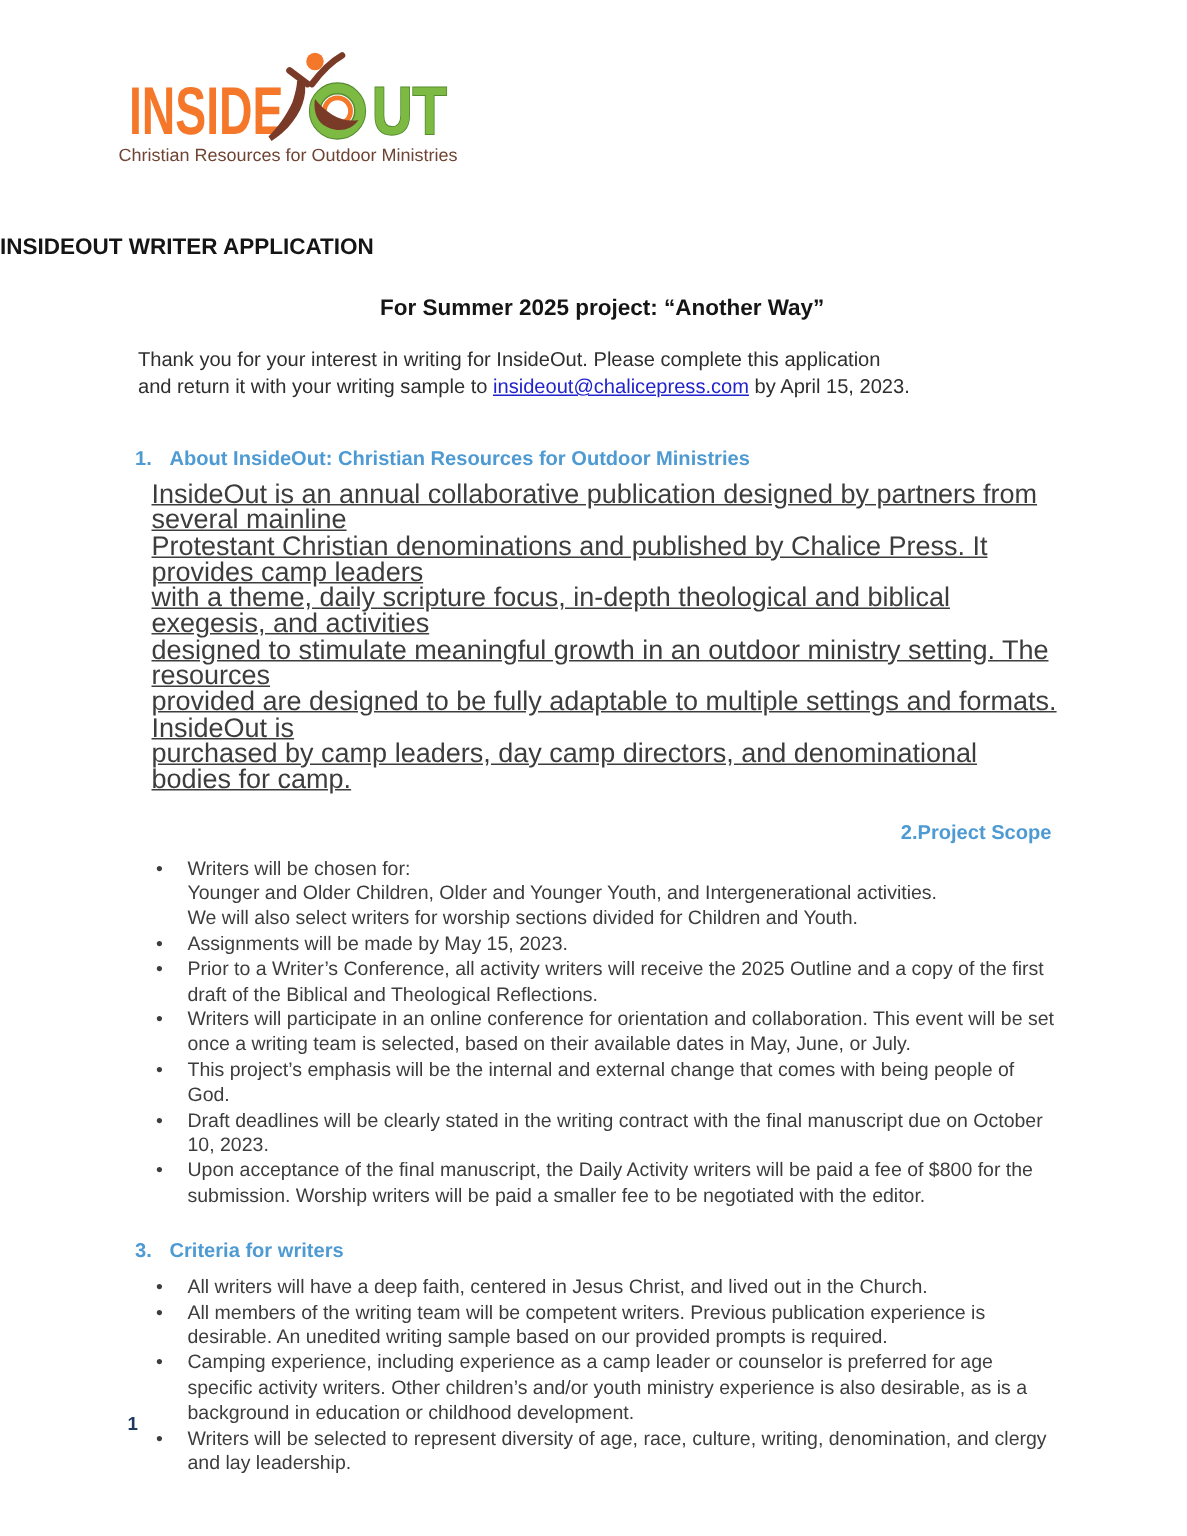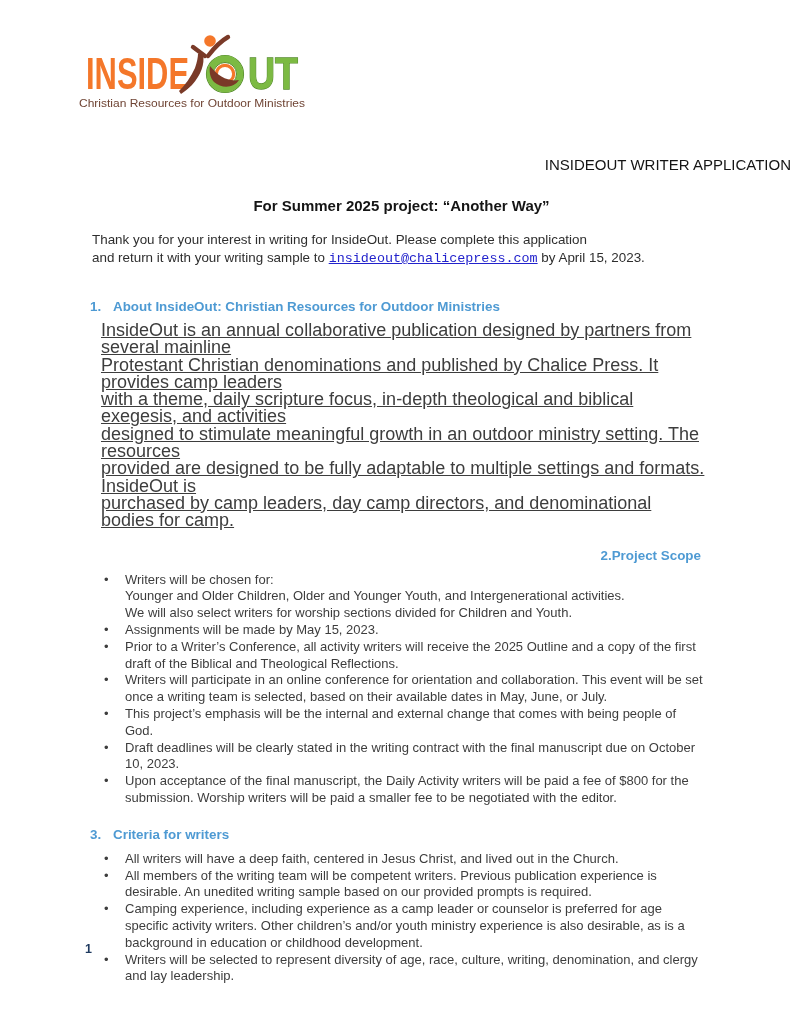--- a/index.html
+++ b/index.html
@@ -9,26 +9,25 @@
     height: 1024px;
     background: #ffffff;
     font-family: "Liberation Sans", sans-serif;
     color: #3d3d3d;
     overflow: hidden;
   }
   .logo { position: absolute; top: 28px; left: 76px; width: 232px; height: 84px; }
 
   .doc-title {
     margin: 156px 0 0 0;
-    text-align: right;
+    text-align: left;
     font-size: 15px;
-    font-weight: normal;
+    font-weight: bold;
     color: #151515;
     line-height: 18px;
-    padding-left: 16px;
   }
   .doc-subtitle {
     margin: 23px 0 0 0;
     text-align: center;
     font-size: 15px;
     font-weight: bold;
     color: #151515;
     line-height: 18px;
     padding-left: 12px;
   }
@@ -36,21 +35,20 @@
     margin: 16px 90px 0 92px;
     font-size: 13.4px;
     line-height: 18px;
     white-space: pre-line;
     color: #2e2e2e;
   }
   .email-link {
     color: #2222cc;
     text-decoration: underline;
     cursor: pointer;
-    font-family: Liberation Mono, monospace;
   }
   .sec-head {
     margin: 0 90px 0 90px;
     font-size: 13.4px;
     font-weight: bold;
     color: #4e9ad3;
     line-height: 17px;
   }
   .sec-head .sec-num { display: inline-block; width: 23px; }
   .sec1-head { margin-top: 30px; }

